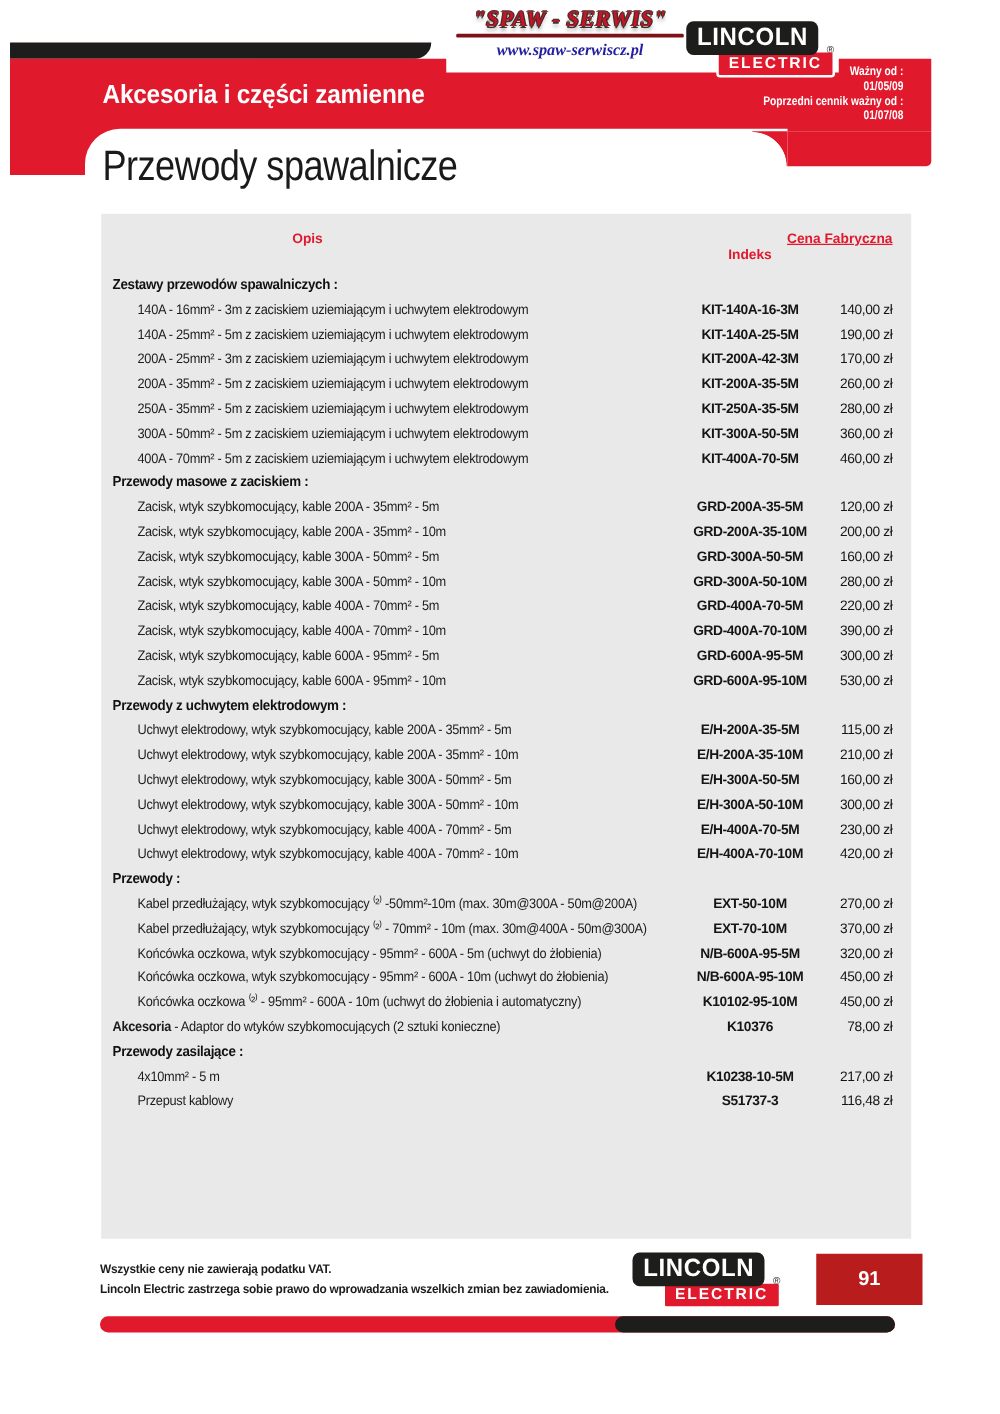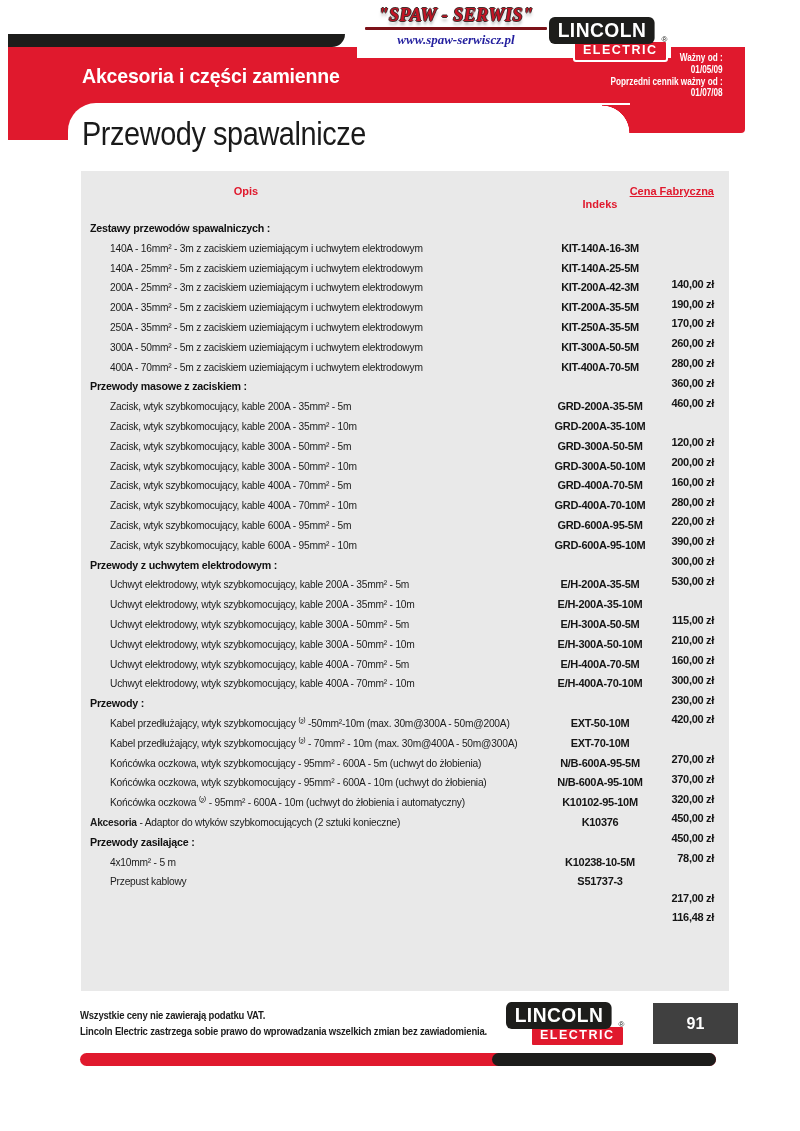--- a/index.html
+++ b/index.html
@@ -58,28 +58,28 @@
   .th-price{position:absolute;right:15px;top:0;text-align:right;text-decoration:underline;}
   .t-body{position:absolute;left:0;right:0;top:48px;}
   .t-row{position:relative;height:19.8px;line-height:19.8px;}
   .c-desc{position:absolute;left:29px;top:0;font-size:11px;color:#1c1c1c;white-space:nowrap;
           letter-spacing:-0.25px;transform:scaleX(.93);transform-origin:left center;}
   .c-desc.sec{left:9px;font-weight:bold;font-size:11.5px;color:#111;}
   .c-desc.no-indent{left:9px;}
   .c-desc b{font-weight:bold;}
   .c-idx{position:absolute;left:454px;top:0;width:130px;text-align:center;font-weight:bold;
          font-size:11px;letter-spacing:-0.3px;color:#151515;white-space:nowrap;}
-  .c-price{position:absolute;right:15px;top:0;font-weight:bold;font-size:11px;
-           letter-spacing:-0.3px;color:#151515;white-space:nowrap;margin-top:36px;}
+  .c-price{position:absolute;right:15px;top:0;font-weight:normal;font-size:11px;
+           letter-spacing:-0.3px;color:#151515;white-space:nowrap;}
 
   
   .f-note{position:absolute;left:80px;color:#1c1c1c;font-weight:bold;font-size:10px;
           letter-spacing:-0.2px;transform:scaleX(.95);transform-origin:left top;white-space:nowrap;}
   .f-note1{top:1010px;} .f-note2{top:1026px;}
-  .page-num-box{position:absolute;left:653px;top:1003px;width:85px;height:41px;background:#404040;
+  .page-num-box{position:absolute;left:653px;top:1003px;width:85px;height:41px;background:#b91c1c;
                 color:#fff;font-weight:bold;font-size:16px;display:flex;align-items:center;
                 justify-content:center;}
   .bottom-bar{position:absolute;left:80px;top:1053px;width:636px;height:13px;background:#e0192d;
               border-radius:8px;}
   .bar-black{position:absolute;right:0;top:0;width:224px;height:13px;background:#1d1d1b;
              border-radius:9px;}
 </style>
 </head>
 <body>
 

